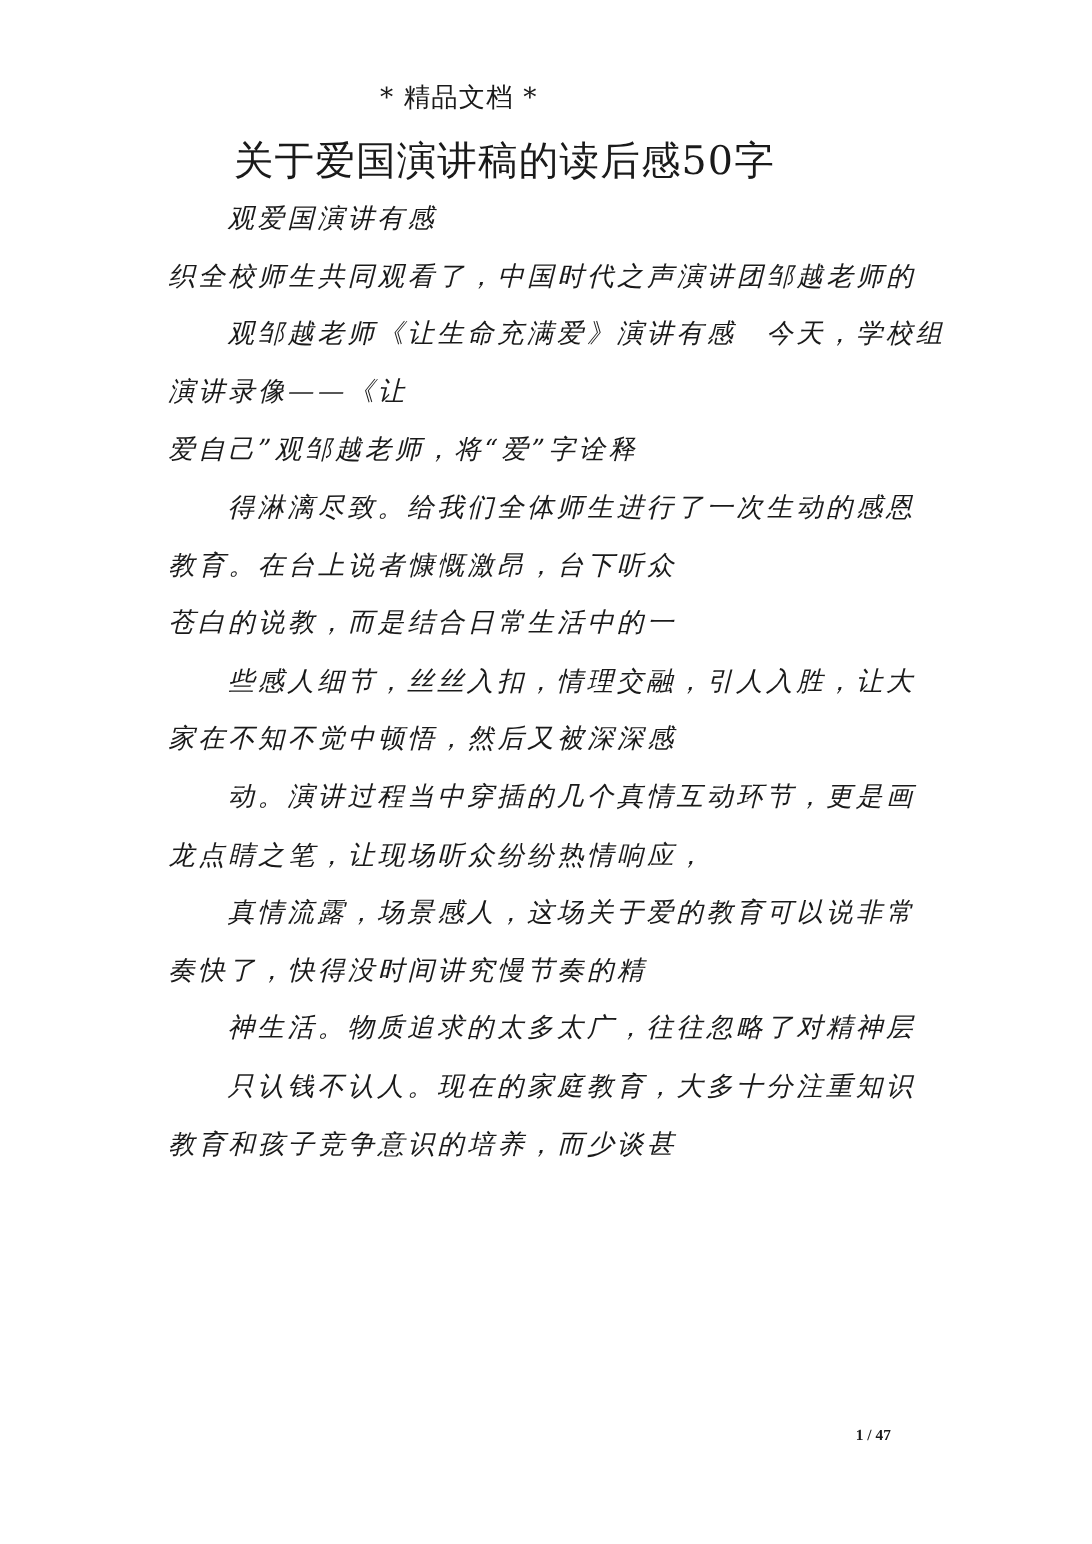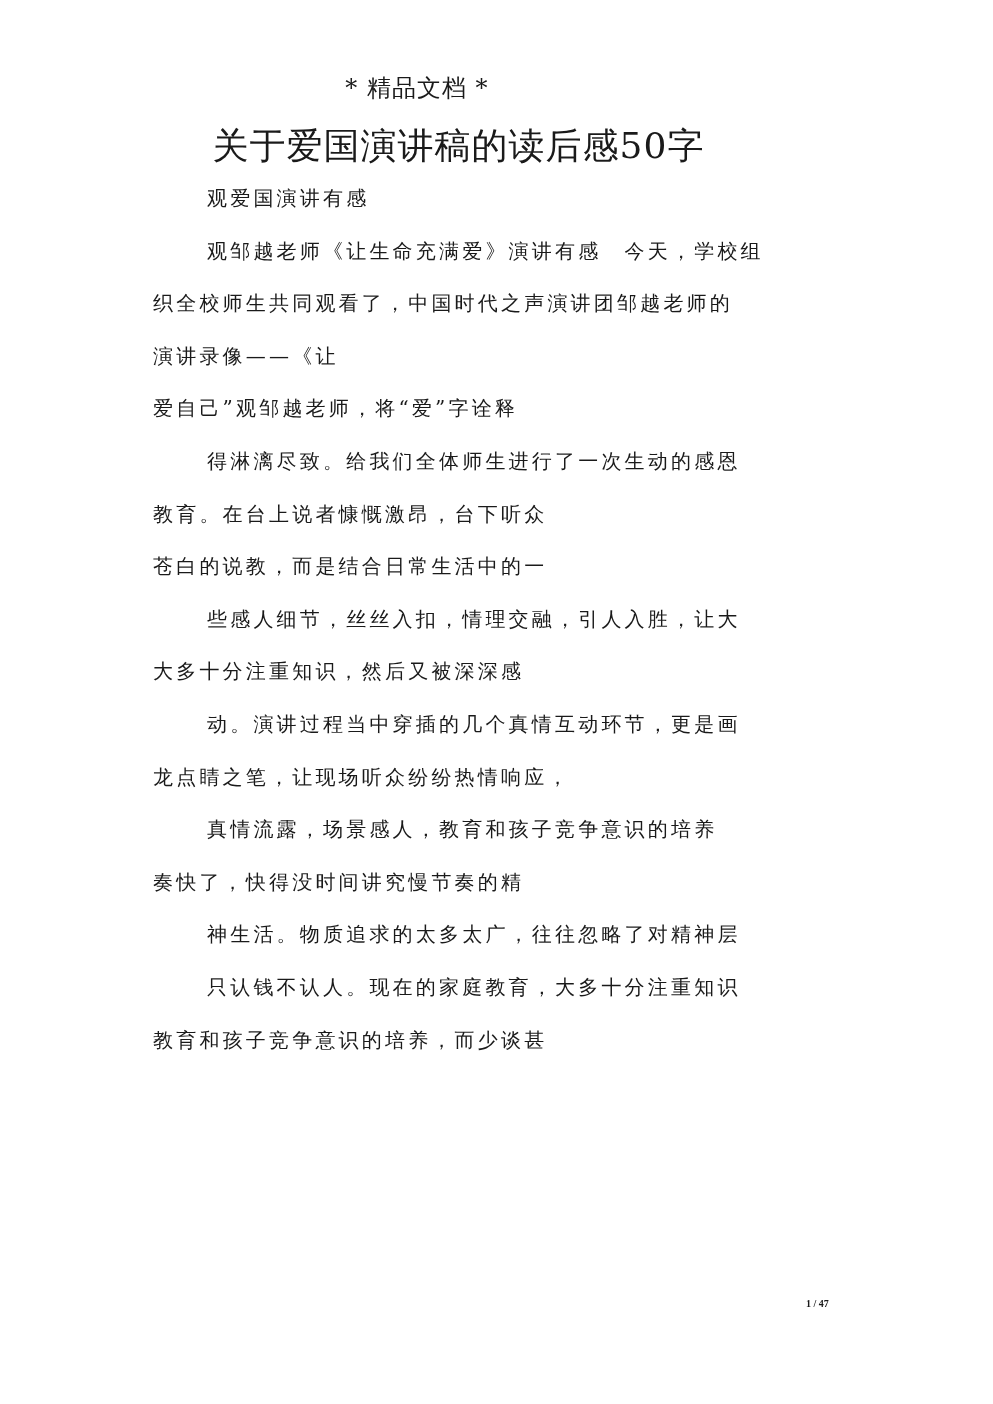--- a/index.html
+++ b/index.html
@@ -3,44 +3,44 @@
 <meta charset="utf-8">
 <style>
   html, body { margin: 0; padding: 0; background: #ffffff; }
   body { width: 993px; height: 1404px; position: relative; overflow: hidden;
          font-family: "DejaVu Serif", "Liberation Serif", serif; color: #1a1a1a; }
   .header { position: absolute; top: 72px; left: 0; width: 834px; text-align: center;
             font-size: 24px; letter-spacing: 1px; }
   .title { position: absolute; top: 122px; left: 0; width: 917px; text-align: center;
            font-size: 36px; letter-spacing: 1px; }
   .body { position: absolute; top: 178px; left: 153px; width: 700px; }
-  .line { font-size: 20px; height: 52.6px; line-height: 40px; white-space: nowrap; letter-spacing: 3.2px; }
+  .line { font-size: 24px; height: 52.6px; line-height: 40px; white-space: nowrap; letter-spacing: 3.2px; font-style: italic; }
   .indent { padding-left: 54px; }
-  .footer { position: absolute; top: 1298px; left: 778px; font-size: 10px; font-weight: bold;
-            font-family: "Liberation Serif", serif; margin-left: 28px; }
+  .footer { position: absolute; top: 1298px; left: 778px; font-size: 14px; font-weight: bold;
+            font-family: "Liberation Serif", serif; }
 </style>
 </head>
 <body>
 
 <div class="header">* 精品文档 *</div>
 <div class="title">关于爱国演讲稿的读后感50字</div>
 
 <div class="body">
   <div class="line indent">观爱国演讲有感</div>
+  <div class="line">织全校师生共同观看了，中国时代之声演讲团邹越老师的</div>
   <div class="line indent">观邹越老师《让生命充满爱》演讲有感　今天，学校组</div>
-  <div class="line">织全校师生共同观看了，中国时代之声演讲团邹越老师的</div>
   <div class="line">演讲录像——《让</div>
   <div class="line">爱自己”观邹越老师，将“爱”字诠释</div>
   <div class="line indent">得淋漓尽致。给我们全体师生进行了一次生动的感恩</div>
   <div class="line">教育。在台上说者慷慨激昂，台下听众</div>
   <div class="line">苍白的说教，而是结合日常生活中的一</div>
   <div class="line indent">些感人细节，丝丝入扣，情理交融，引人入胜，让大</div>
-  <div class="line">大多十分注重知识，然后又被深深感</div>
+  <div class="line">家在不知不觉中顿悟，然后又被深深感</div>
   <div class="line indent">动。演讲过程当中穿插的几个真情互动环节，更是画</div>
   <div class="line">龙点睛之笔，让现场听众纷纷热情响应，</div>
-  <div class="line indent">真情流露，场景感人，教育和孩子竞争意识的培养</div>
+  <div class="line indent">真情流露，场景感人，这场关于爱的教育可以说非常</div>
   <div class="line">奏快了，快得没时间讲究慢节奏的精</div>
   <div class="line indent">神生活。物质追求的太多太广，往往忽略了对精神层</div>
   <div class="line indent">只认钱不认人。现在的家庭教育，大多十分注重知识</div>
   <div class="line">教育和孩子竞争意识的培养，而少谈甚</div>
 </div>
 
 <div class="footer">1 / 47</div>
 
 </body></html>

